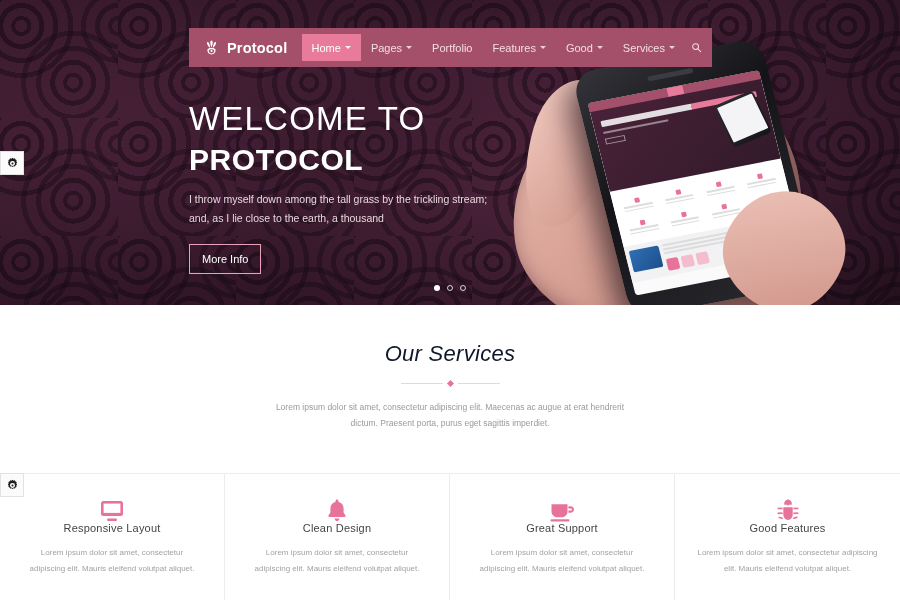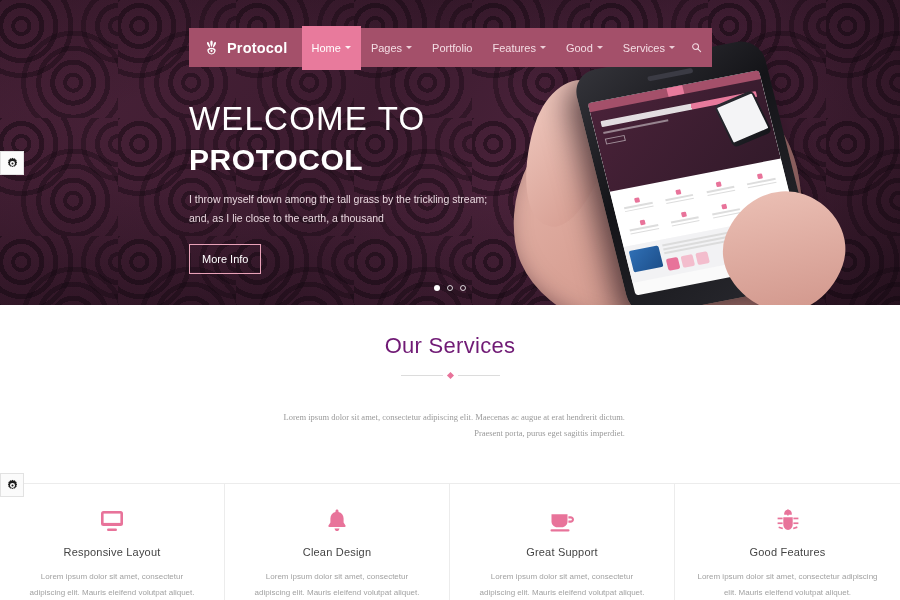--- a/index.html
+++ b/index.html
@@ -108,21 +108,21 @@
     background:#a4506a;
     display:flex; align-items:center;
     z-index:6;
   }
   .brand { display:flex; align-items:center; gap:7px; padding-left:14px; width:215px; }
   .brand-mark { width:17px; height:17px; position:relative; flex:0 0 auto; }
   .brand-name { color:#fff; font-size:14.5px; font-weight:bold; letter-spacing:.2px; }
   .nav-menu { display:flex; align-items:center; height:39px; }
   .nav-item {
     display:flex; align-items:center; gap:4px;
-    height:44px; padding:0 10px;
+    height:27px; padding:0 10px;
     color:#f4dde4; font-size:11px; white-space:nowrap;
     cursor:pointer;
   }
   .nav-item.active { background:#e87a9c; color:#fff; }
   .caret {
     width:0; height:0; border-left:3px solid transparent; border-right:3px solid transparent;
     border-top:3.5px solid currentColor; opacity:.9;
   }
   .nav-search { display:flex; align-items:center; padding:0 10px 0 6px; height:39px; cursor:pointer; }
 
@@ -146,49 +146,49 @@
   .carousel-dots {
     position:absolute; left:0; right:0; bottom:14px; z-index:5;
     display:flex; justify-content:center; gap:7px;
   }
   .dot { width:6px; height:6px; border-radius:50%; border:1px solid rgba(255,255,255,.8); cursor:pointer; }
   .dot.active { background:#fff; }
 
   
   .services { position:absolute; left:0; top:305px; width:900px; background:#fff; }
   .sec-title {
-    text-align:center; font-size:22px; font-weight:300; color:#701a75;
-    padding-top:28px; letter-spacing:.3px;
+    text-align:center; font-size:22px; font-weight:300; color:#0f172a;
+    padding-top:36px; letter-spacing:.3px;font-style:italic;
   }
   .divider { display:flex; align-items:center; justify-content:center; gap:0; margin-top:14px; }
   .divider .ln { width:42px; height:1px; background:#dcdcdc; }
   .divider .dia {
     width:5px; height:5px; background:#e8739a; transform:rotate(45deg); margin:0 5px;
   }
   .sec-desc {
-    margin:32px auto 0; width:350px; text-align:right;
-    font-size:8.5px; color:#9a9a9a; line-height:1.85;font-family:Liberation Serif, serif;
+    margin:14px auto 0; width:350px; text-align:center;
+    font-size:8.5px; color:#9a9a9a; line-height:1.85;
   }
 
   .cards {
     margin-top:42px;
     display:grid; grid-template-columns:repeat(4,1fr);
     border-top:1px solid #ececec;
   }
   .card {
     position:relative;
     padding:22px 22px 26px;
     text-align:center;
     border-right:1px solid #ececec;
     border-bottom:1px dashed #e4e4e4;
   }
   .card:nth-child(4n) { border-right:none; }
   .card:nth-child(n+5) { border-bottom:none; }
   .card .ico { height:26px; display:flex; align-items:flex-end; justify-content:center; }
-  .card h3 { font-size:11px; font-weight:normal; color:#444; margin-top:14px; letter-spacing:.2px; }
+  .card h3 { font-size:11px; font-weight:normal; color:#444; letter-spacing:.2px; }
   .card p { font-size:8px; color:#a2a2a2; line-height:1.95; margin-top:11px; }
 
   svg.ic { display:block; }
   .pk { fill:#e8739a; }
 
   
   .widget {
     position:absolute; left:0; width:24px; height:24px;
     background:#fbfbfb; border:1px solid #e2e2e2;
     display:flex; align-items:center; justify-content:center;

